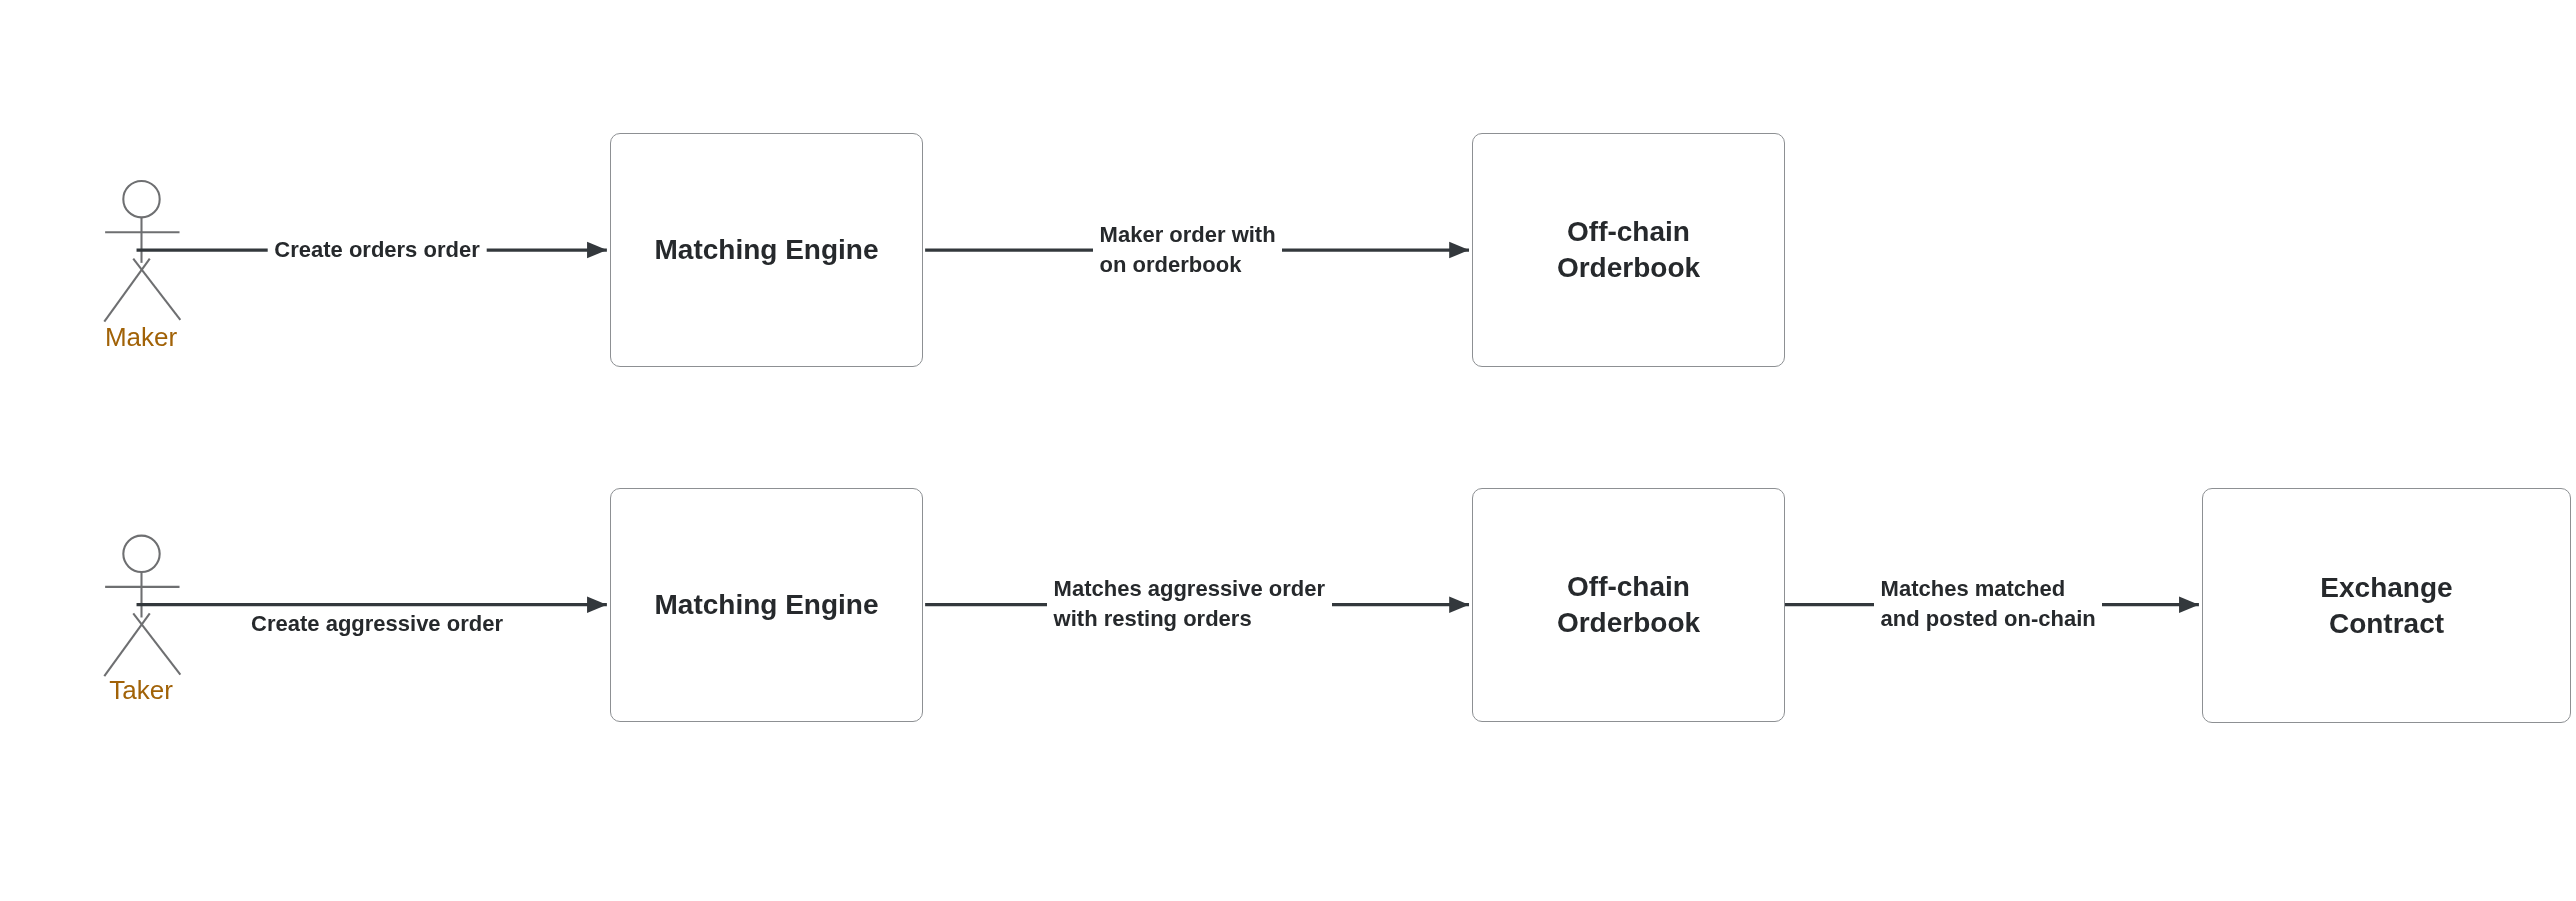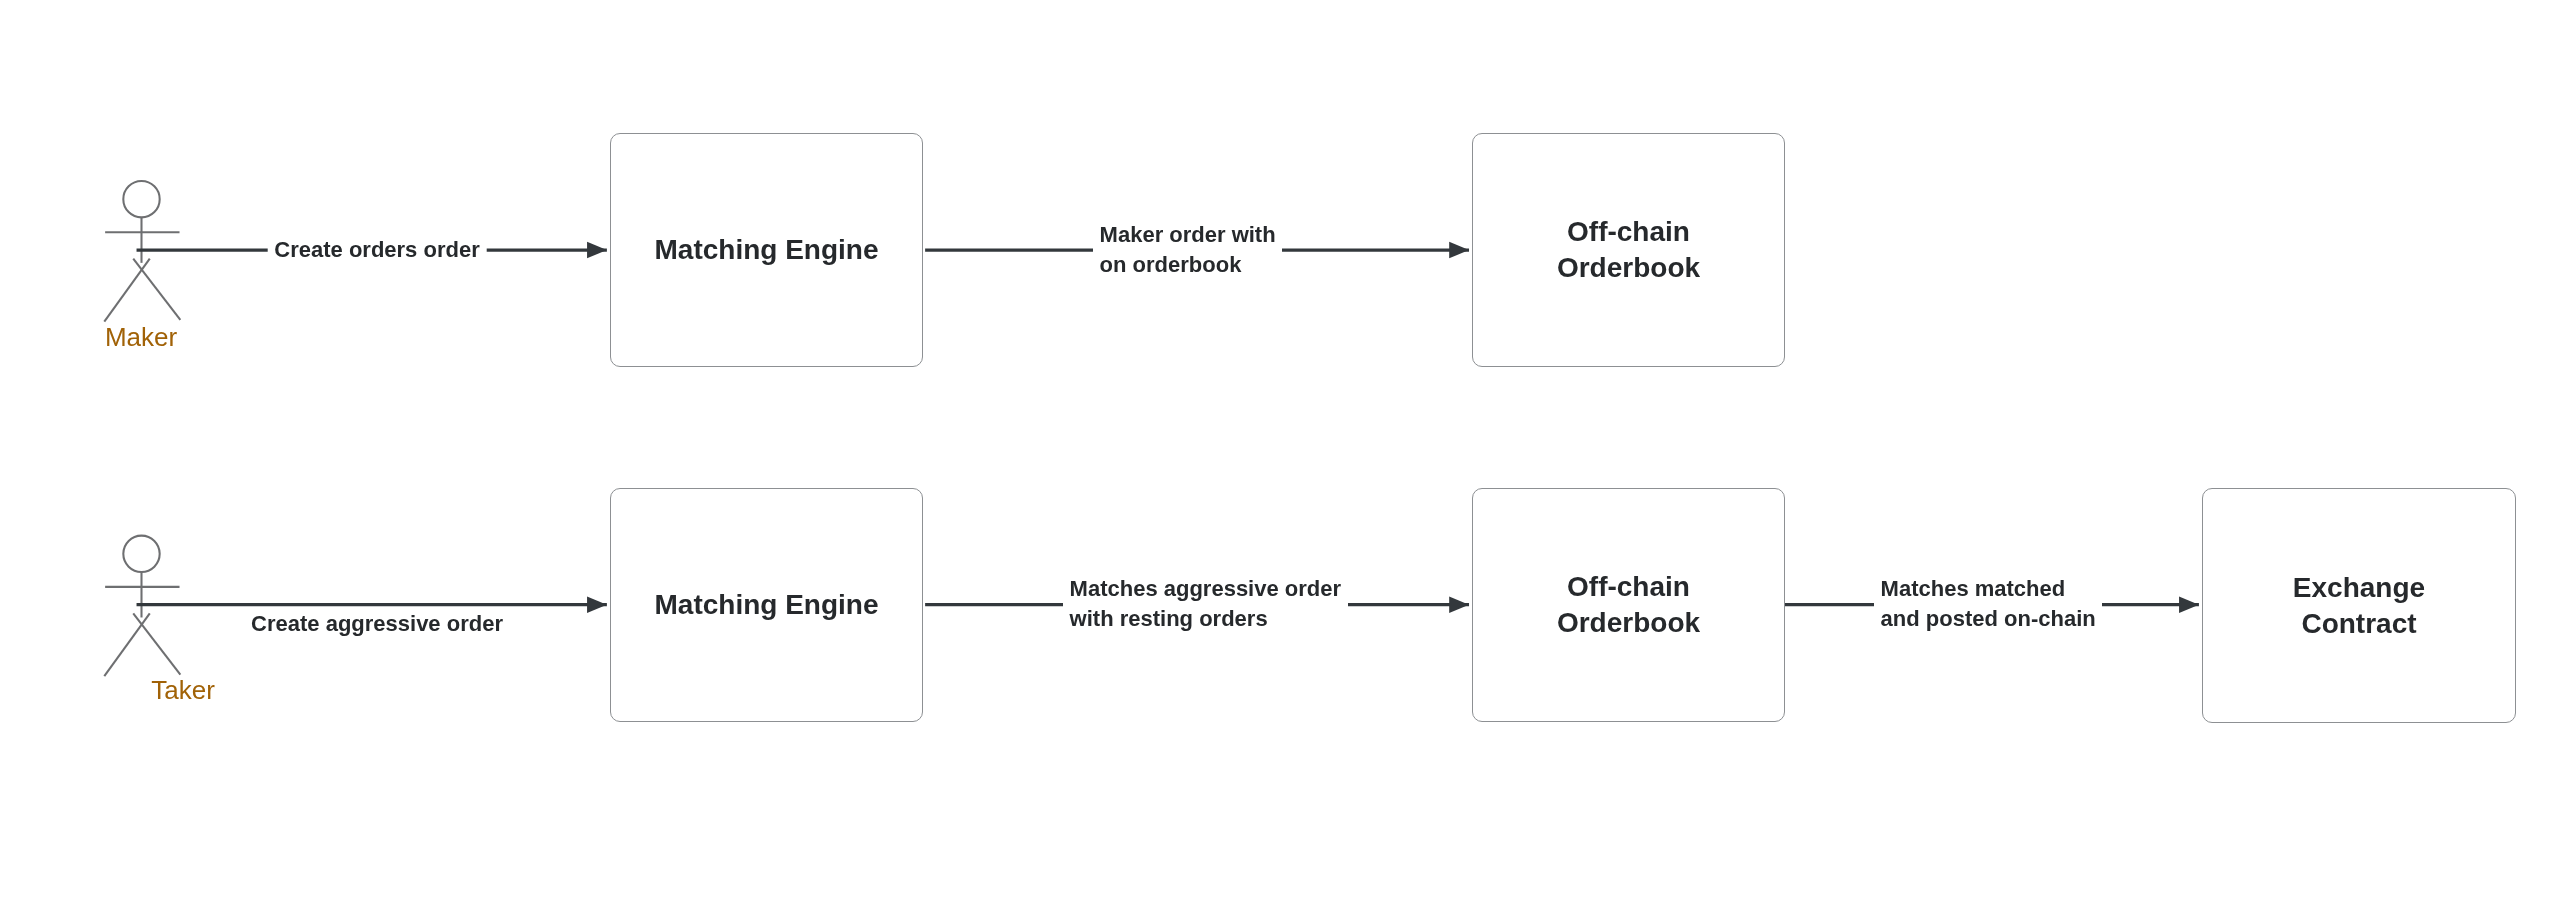--- a/index.html
+++ b/index.html
@@ -59,30 +59,30 @@
     font-size: 26px;
     font-weight: 400;
     color: #a16207;
     white-space: nowrap;
   }
   
   #node-me1 { left: 610px;  top: 133px; width: 313px; height: 234px; }
   #node-ob1 { left: 1472px; top: 133px; width: 313px; height: 234px; }
   #node-me2 { left: 610px;  top: 488px; width: 313px; height: 234px; }
   #node-ob2 { left: 1472px; top: 488px; width: 313px; height: 234px; }
-  #node-ex  { left: 2202px; top: 488px; width: 314px; height: 235px; }
+  #node-ex  { left: 2202px; top: 488px; width: 369px; height: 235px; }
   
   #edge-label-1 { left: 377px;  top: 250px; }
   #edge-label-2 { left: 1093px; top: 250px; }
   #edge-label-3 { left: 377px;  top: 624px; text-align: right; }
-  #edge-label-4 { left: 1047px; top: 604px; margin-left: 16px; }
+  #edge-label-4 { left: 1047px; top: 604px; }
   #edge-label-5 { left: 1874px; top: 604px; }
   
   #actor-name-maker { left: 141px; top: 322px; }
-  #actor-name-taker { left: 141px; top: 675px; margin-left: 42px; }
+  #actor-name-taker { left: 141px; top: 675px; }
 </style>
 </head>
 <body>
 
 <svg id="diagram-svg" width="2576" height="901" viewBox="0 0 3116 1090">
   <defs>
     <marker id="arrowhead" markerUnits="userSpaceOnUse" markerWidth="26" markerHeight="24" refX="24" refY="11" orient="auto">
       <path d="M0,1 L24,11 L0,21 Z" fill="#33383c"></path>
     </marker>
   </defs>

